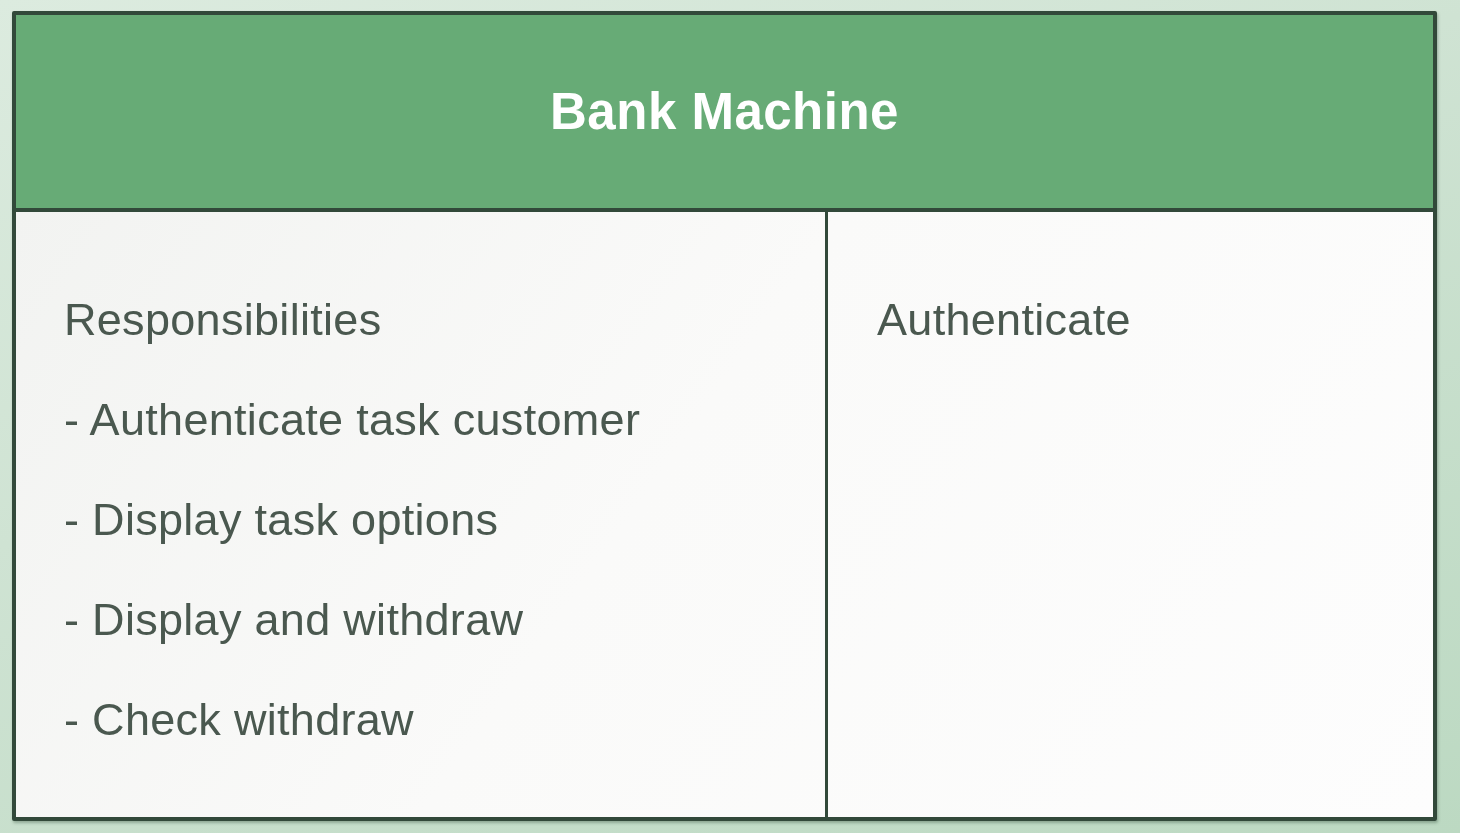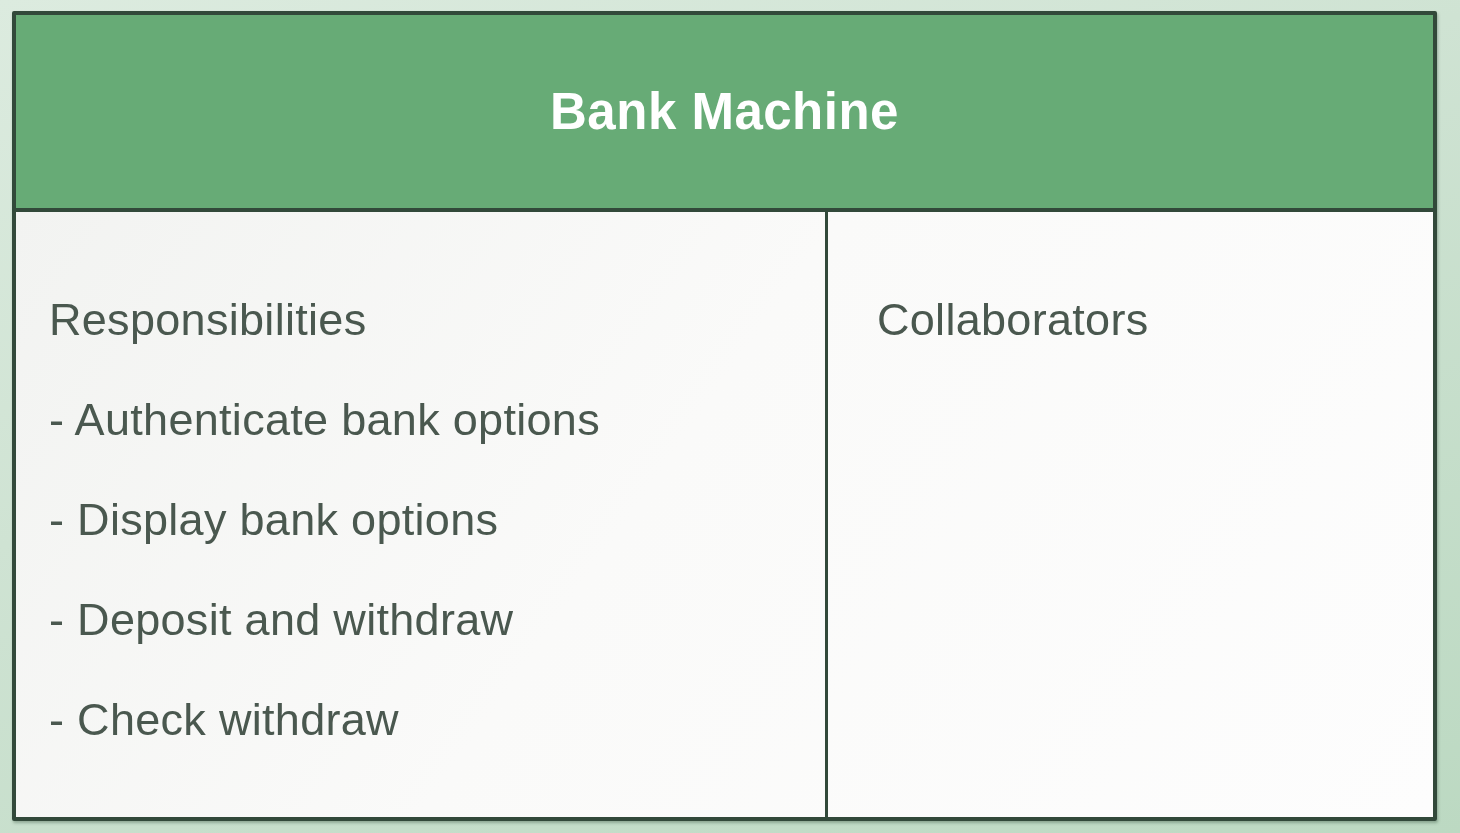--- a/index.html
+++ b/index.html
@@ -65,21 +65,21 @@
   }
 
   .col .line {
     height: 100px;
     line-height: 100px;
     white-space: nowrap;
   }
 
   .col-left {
     flex: 0 0 809px;
-    padding-left: 33px;
+    padding-left: 48px;
     overflow: hidden;
   }
 
   .divider {
     flex: 0 0 3px;
     background: #32493a;
   }
 
   .col-right {
     flex: 1;
@@ -94,27 +94,27 @@
   <div class="card">
 
     <div class="card-header">
       <div class="card-title">Bank Machine</div>
     </div>
 
     <div class="card-body">
 
       <div class="col col-left">
         <div class="line">Responsibilities</div>
-        <div class="line">- Authenticate bank options</div>
-        <div class="line">- Display bank options</div>
-        <div class="line">- Deposit and withdraw</div>
+        <div class="line">- Authenticate task customer</div>
+        <div class="line">- Display task options</div>
+        <div class="line">- Display and withdraw</div>
         <div class="line">- Check withdraw</div>
       </div>
 
       <div class="divider"></div>
 
       <div class="col col-right">
-        <div class="line">Collaborators</div>
+        <div class="line">Authenticate</div>
       </div>
 
     </div>
   </div>
 </div>
 
 </body></html>

